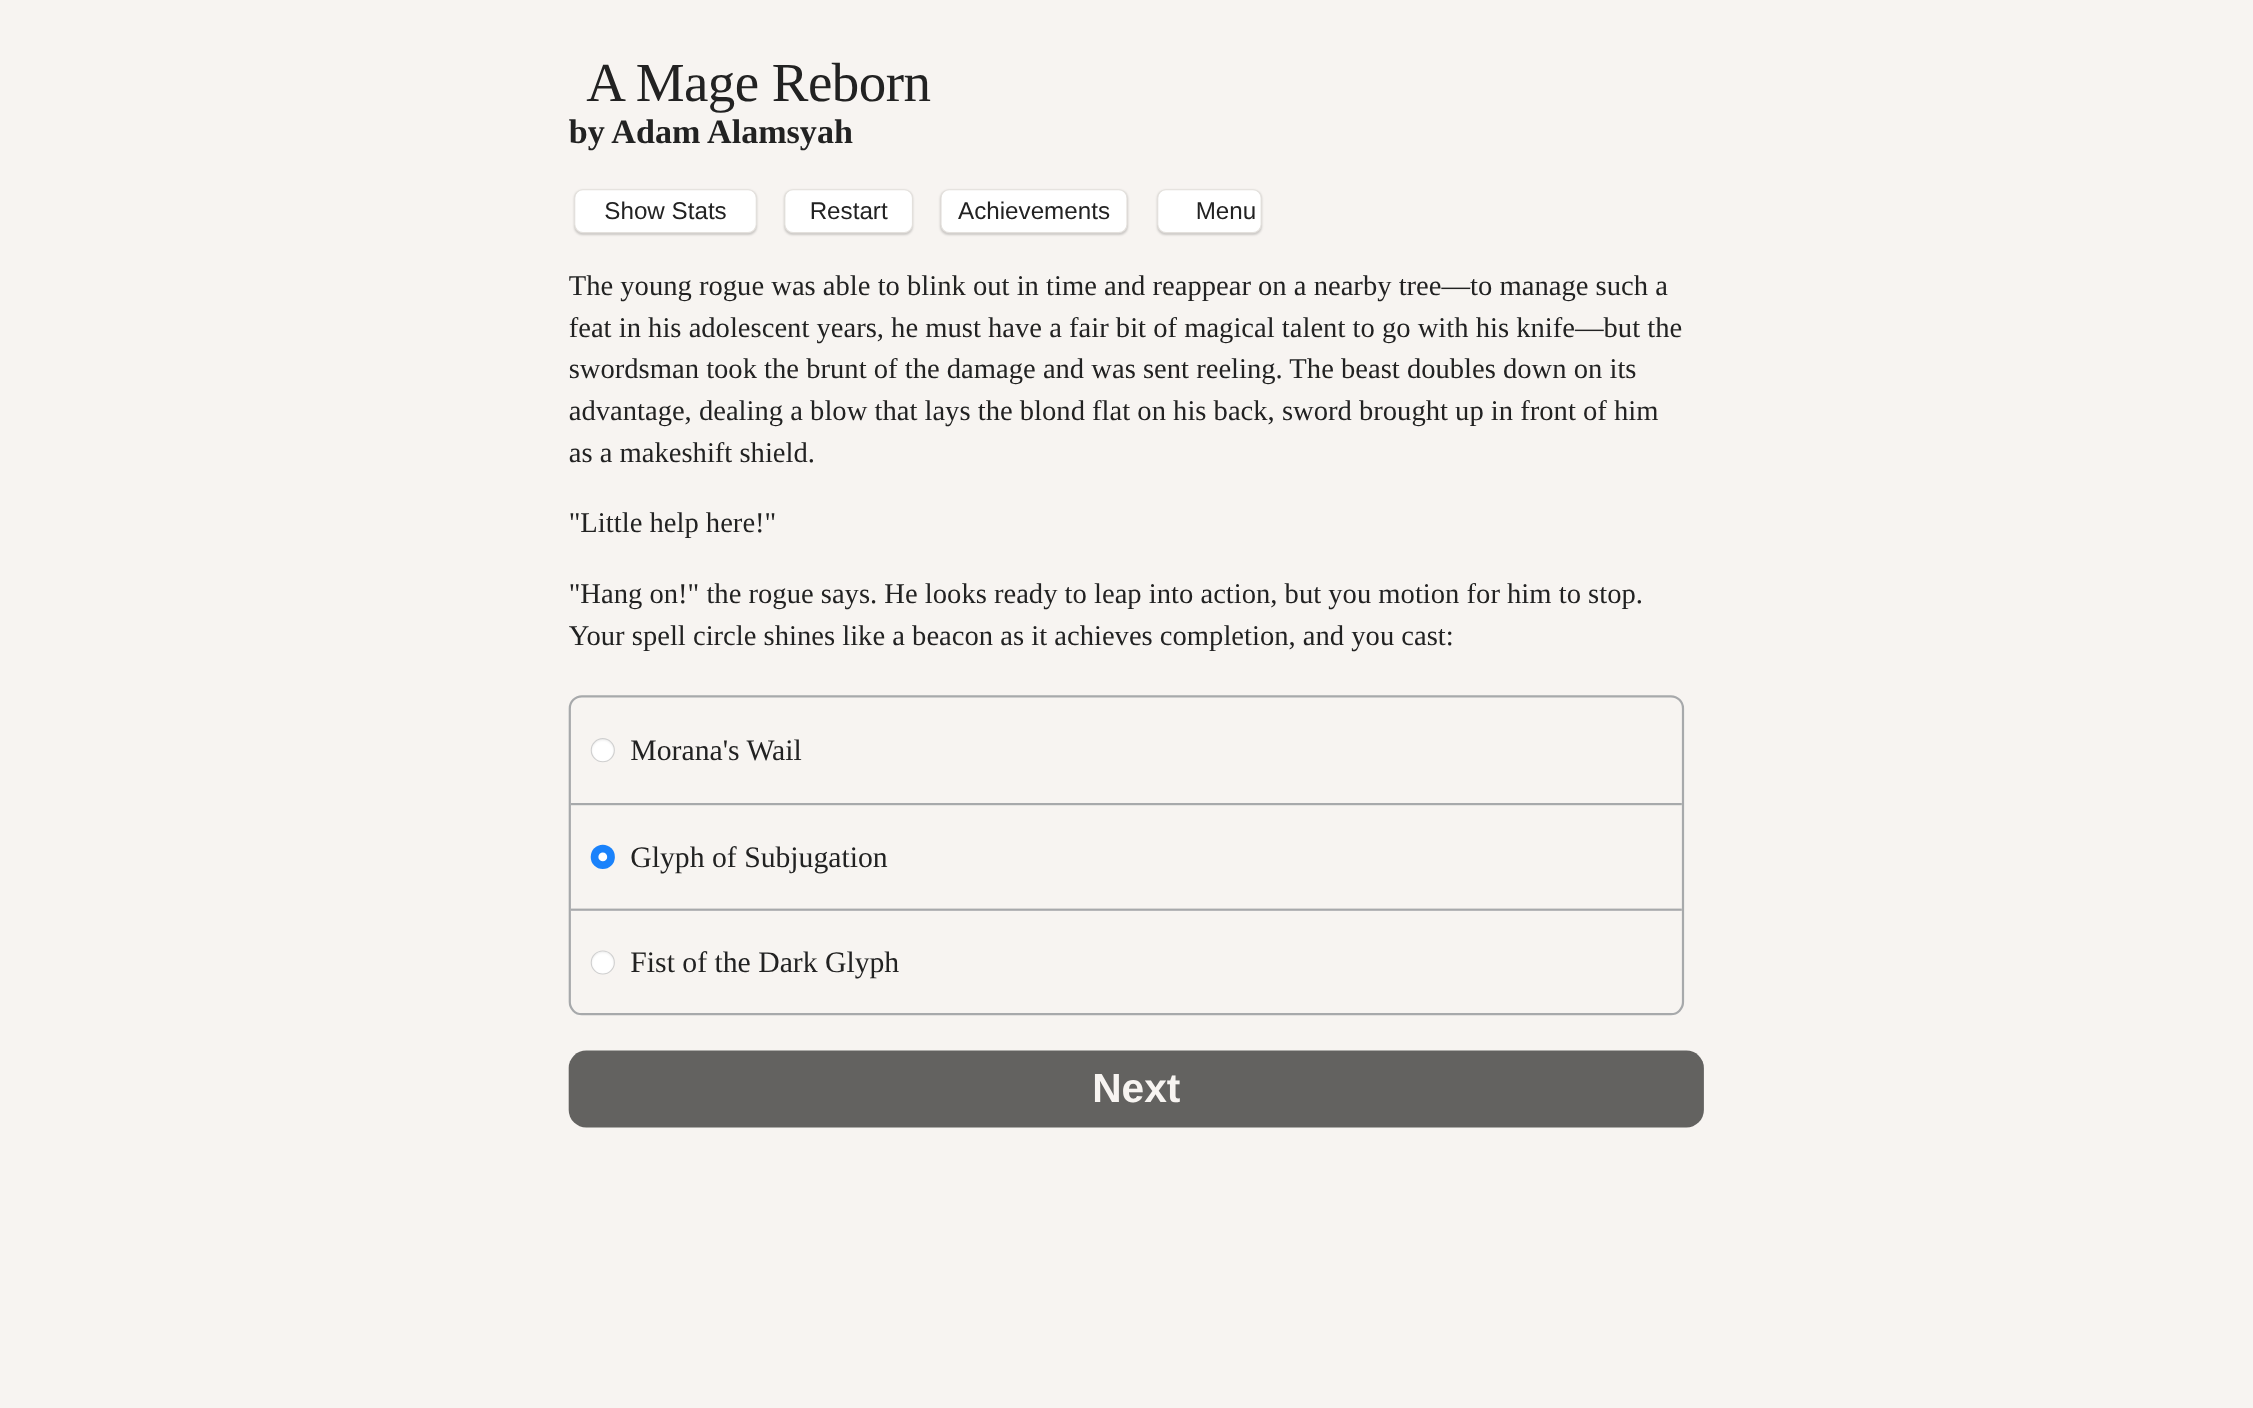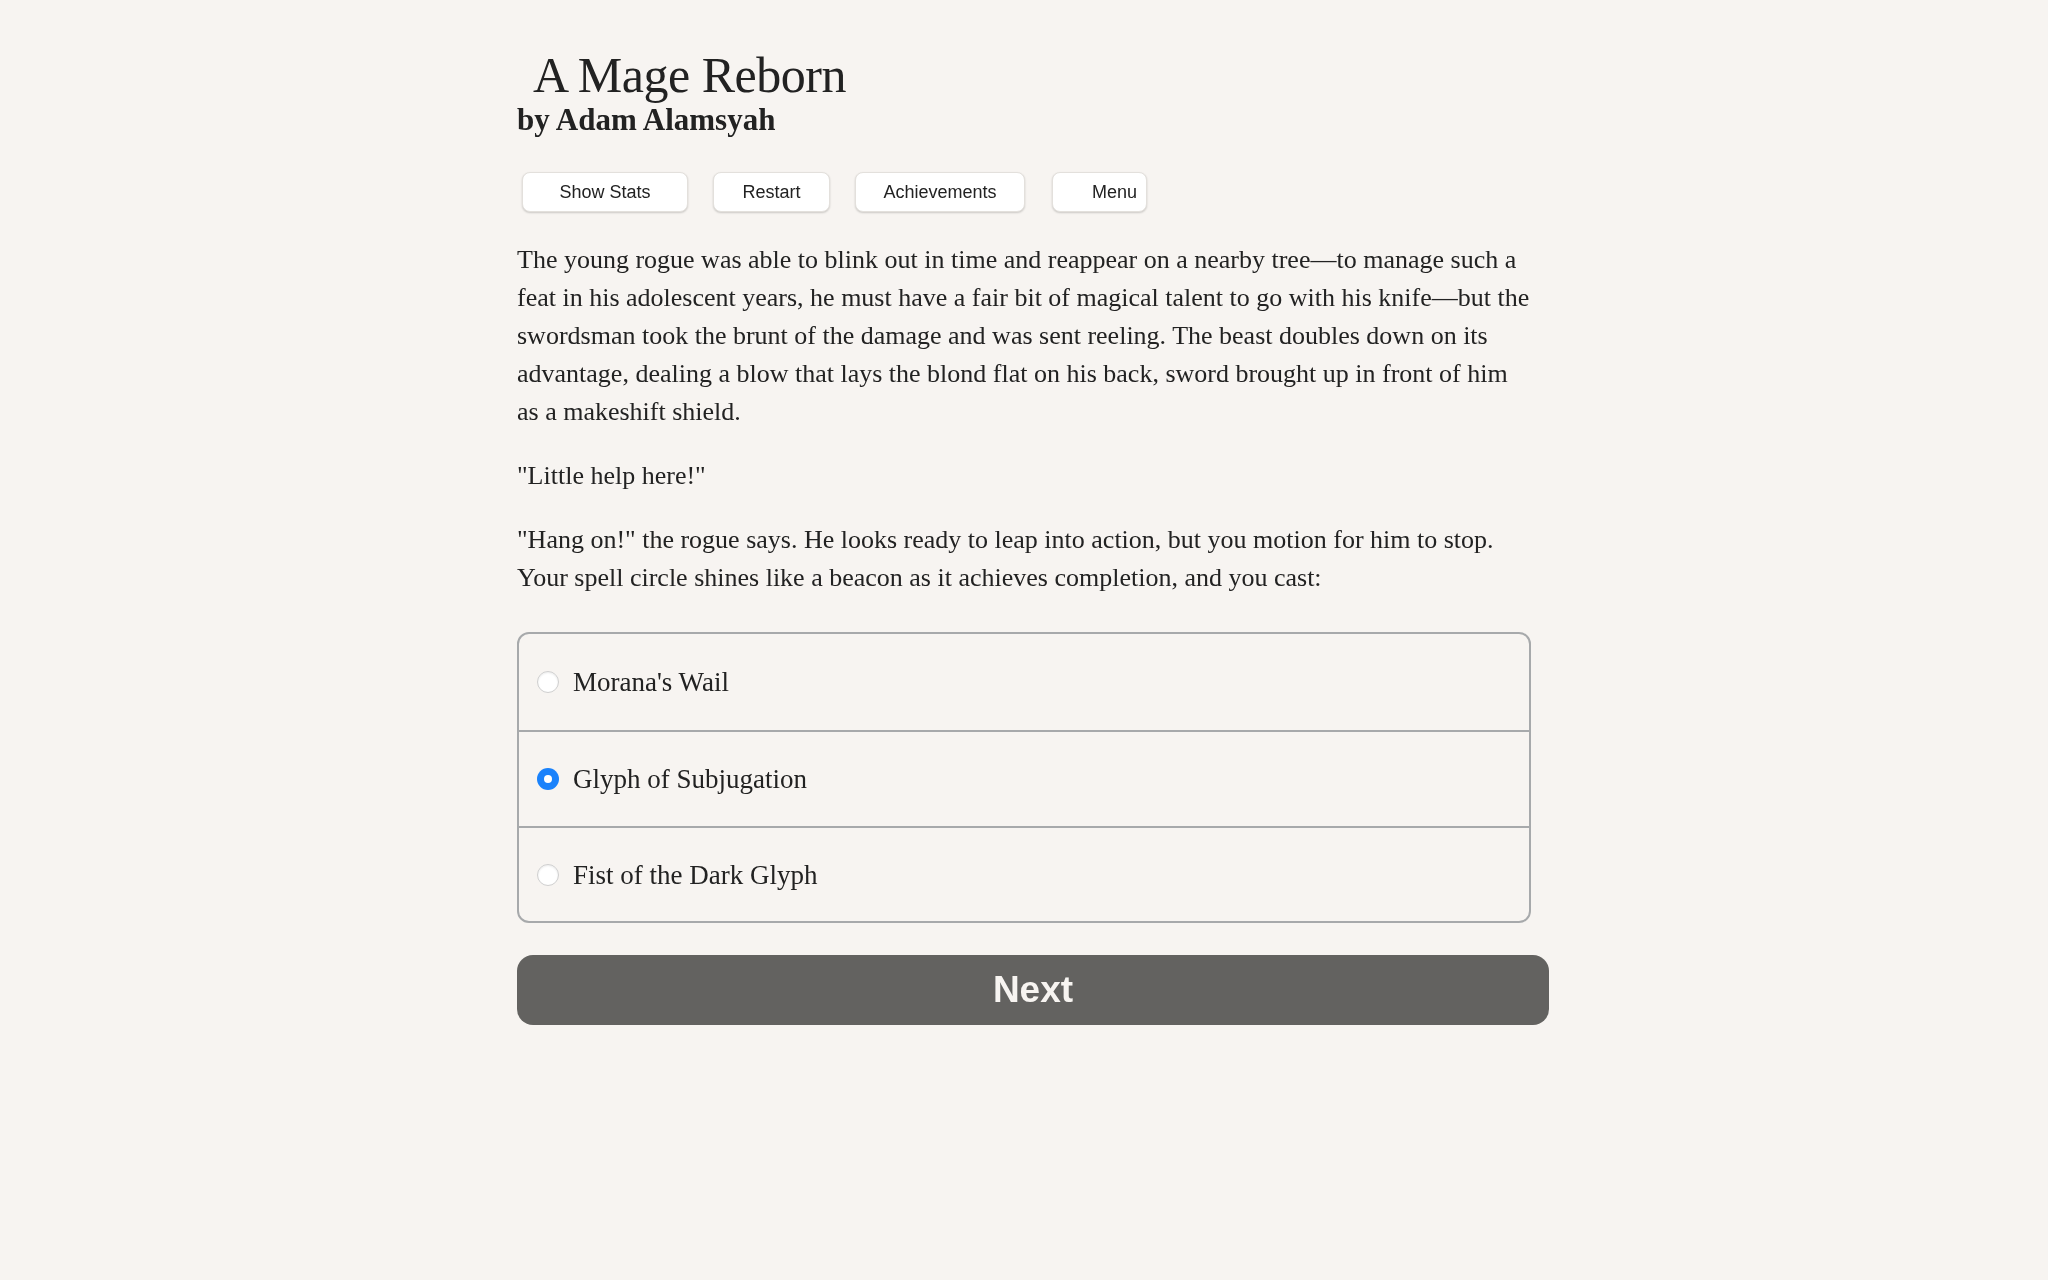--- a/index.html
+++ b/index.html
@@ -49,21 +49,21 @@
   }
   .tbtn {
     height: 40px;
     box-sizing: border-box;
     padding: 0 14px;
     background: #ffffff;
     border: 1px solid #e3e0dc;
     border-radius: 8px;
     box-shadow: 0 1px 2px rgba(0,0,0,0.18);
     font-family: "Liberation Sans", sans-serif;
-    font-size: 18px;
+    font-size: 22px;
     color: #222;
     display: flex;
     align-items: center;
     cursor: pointer;
   }
   .tbtn.b1 { margin-right: 25px; width: 166px; justify-content: center; }
   .tbtn.b2 { margin-right: 25px; width: 117px; justify-content: center; }
   .tbtn.b3 { margin-right: 27px; width: 170px; justify-content: center; }
   .tbtn.b4 { width: 95px; justify-content: center; padding-left: 44px; }
 

